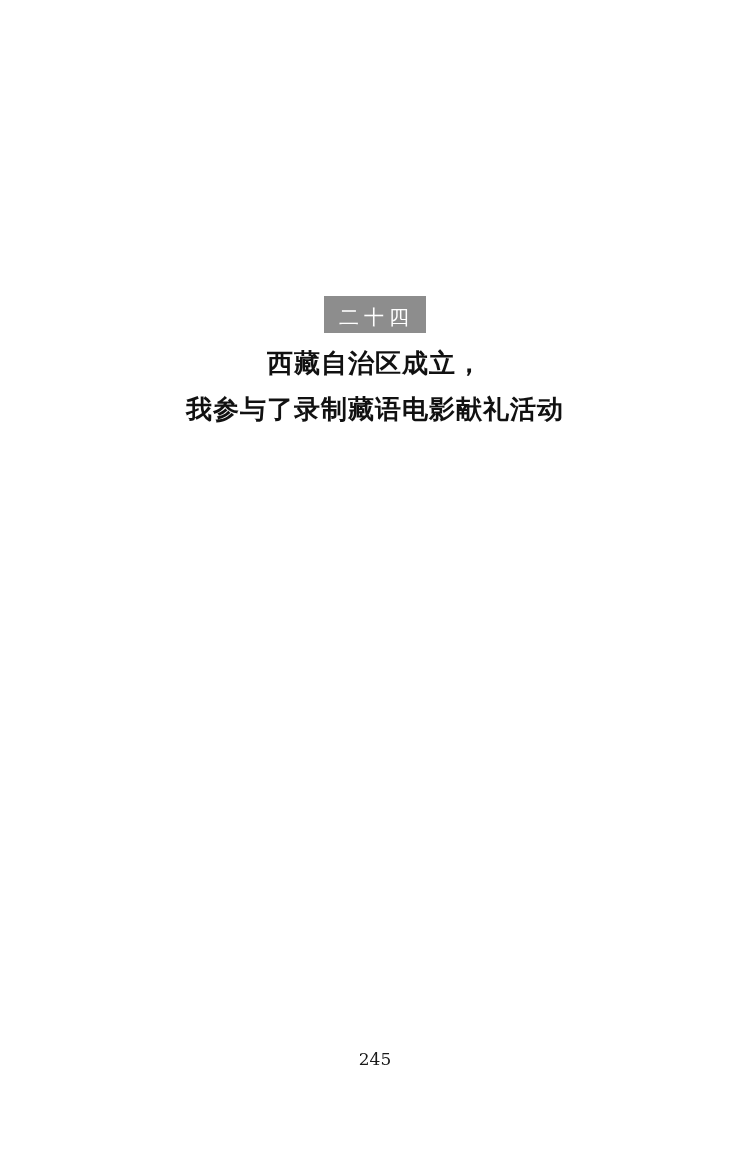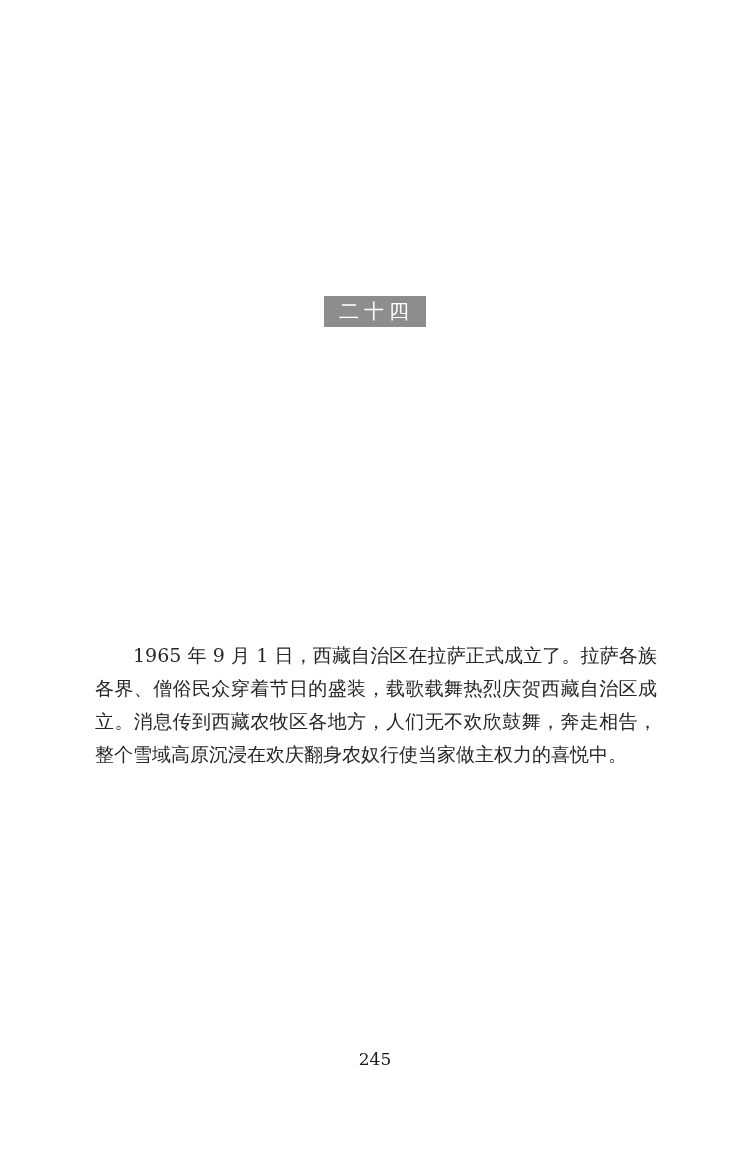--- a/index.html
+++ b/index.html
@@ -16,21 +16,21 @@
   }
   .chapter-box {
     position: absolute;
     top: 296px;
     left: 50%;
     transform: translateX(-50%);
     background: #8d8d8d;
     color: #ffffff;
     font-size: 20px;
     line-height: 21px;
-    padding: 5px 12px 5px 15px;
+    padding: 11px 12px 5px 15px;
     letter-spacing: 5px;
     white-space: nowrap;
     font-family: "DejaVu Serif", "Liberation Serif", serif;
   }
   .chapter-title {
     position: absolute;
     top: 340px;
     left: 0;
     width: 750px;
     text-align: center;
@@ -65,20 +65,23 @@
     color: #1a1a1a;
   }
 </style>
 </head>
 <body>
 
 <div class="page">
 
   <div class="chapter-box">二十四</div>
 
+  <div class="chapter-title">
+    <div>西藏自治区成立，</div>
+    <div>我参与了录制藏语电影献礼活动</div>
+  </div>
 
   <div class="body-text">
-    <p>1965 年 9 月 1 日，西藏自治区在拉萨正式成立了。拉萨各族各界、僧俗民众穿着节日的盛装，载歌载舞热烈庆贺西藏自治区成立。消息传到西藏农牧区各地方，人们无不欢欣鼓舞，奔走相告，整个雪域高原沉浸在欢庆翻身农奴行使当家做主权力的喜悦中。</p>
   </div>
 
   <div class="page-footer">245</div>
 
 </div>
 
 </body></html>

